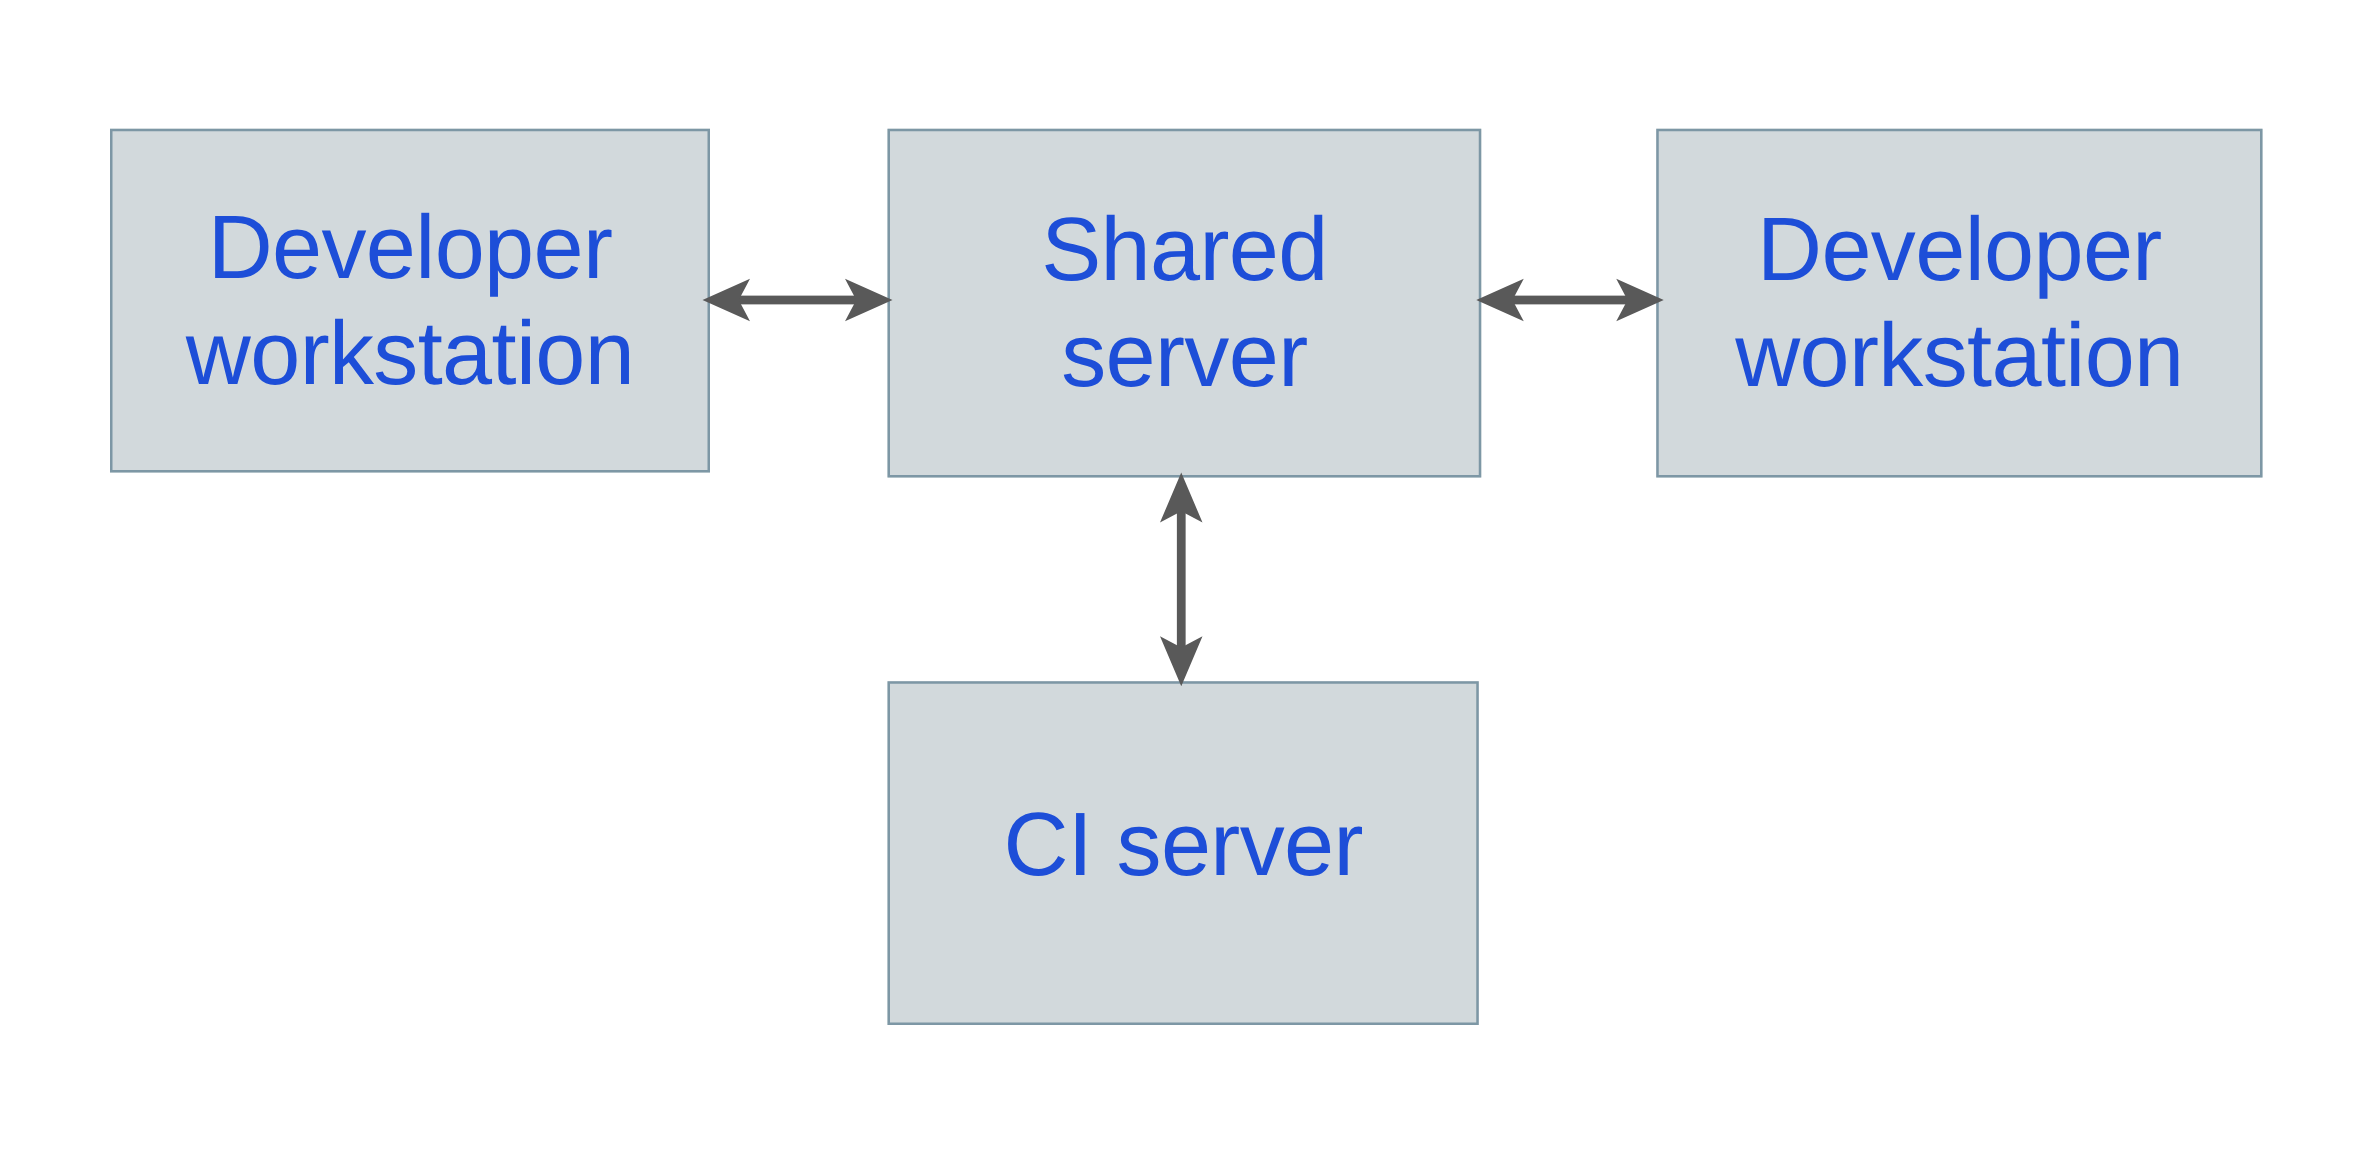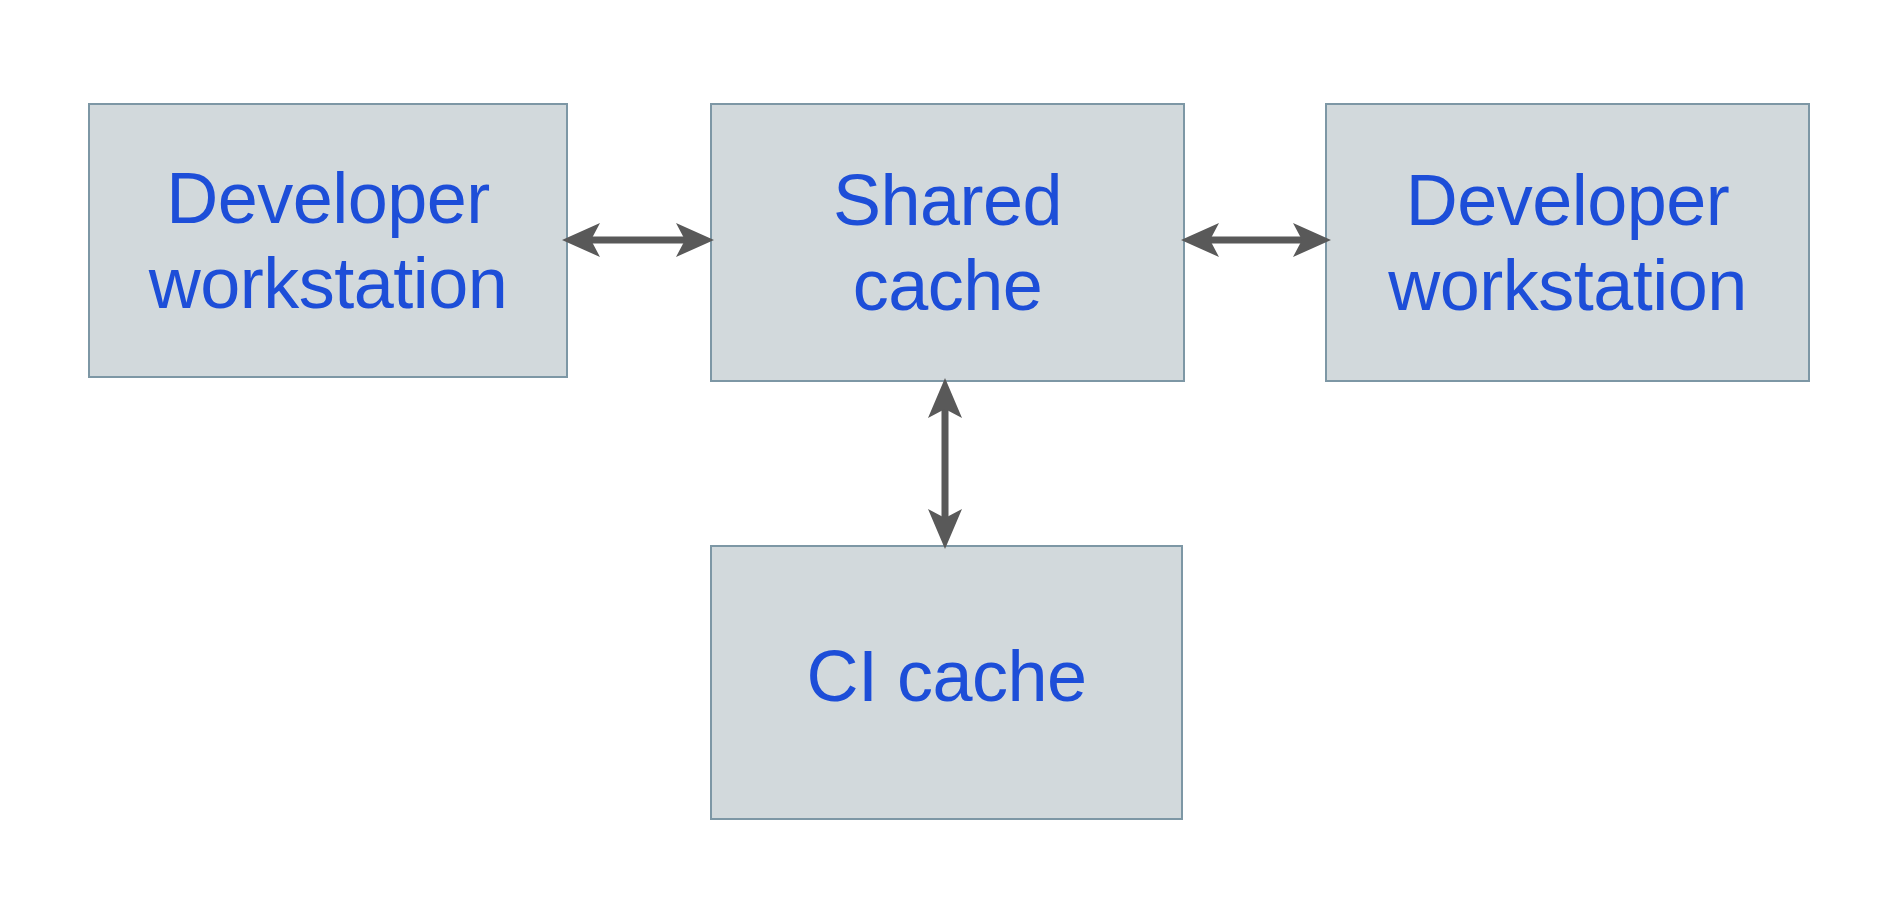--- a/index.html
+++ b/index.html
@@ -63,30 +63,30 @@
 
 <div id="canvas">
 
   <div class="node" id="node-dev-left">
     <span class="node-label">Developer
 workstation</span>
   </div>
 
   <div class="node" id="node-cache">
     <span class="node-label">Shared
-cache</span>
+server</span>
   </div>
 
   <div class="node" id="node-dev-right">
     <span class="node-label">Developer
 workstation</span>
   </div>
 
   <div class="node" id="node-ci">
-    <span class="node-label">CI cache</span>
+    <span class="node-label">CI server</span>
   </div>
 
   <svg class="connector" id="edge-dev-left-cache" viewBox="0 0 156 68" width="156" height="68">
     <g fill="#595959">
       <rect x="26" y="30.5" width="104" height="7"></rect>
       <path d="M 2 34 L 40 17 L 31 34 L 40 51 Z"></path>
       <path d="M 154 34 L 116 17 L 125 34 L 116 51 Z"></path>
     </g>
   </svg>
 

